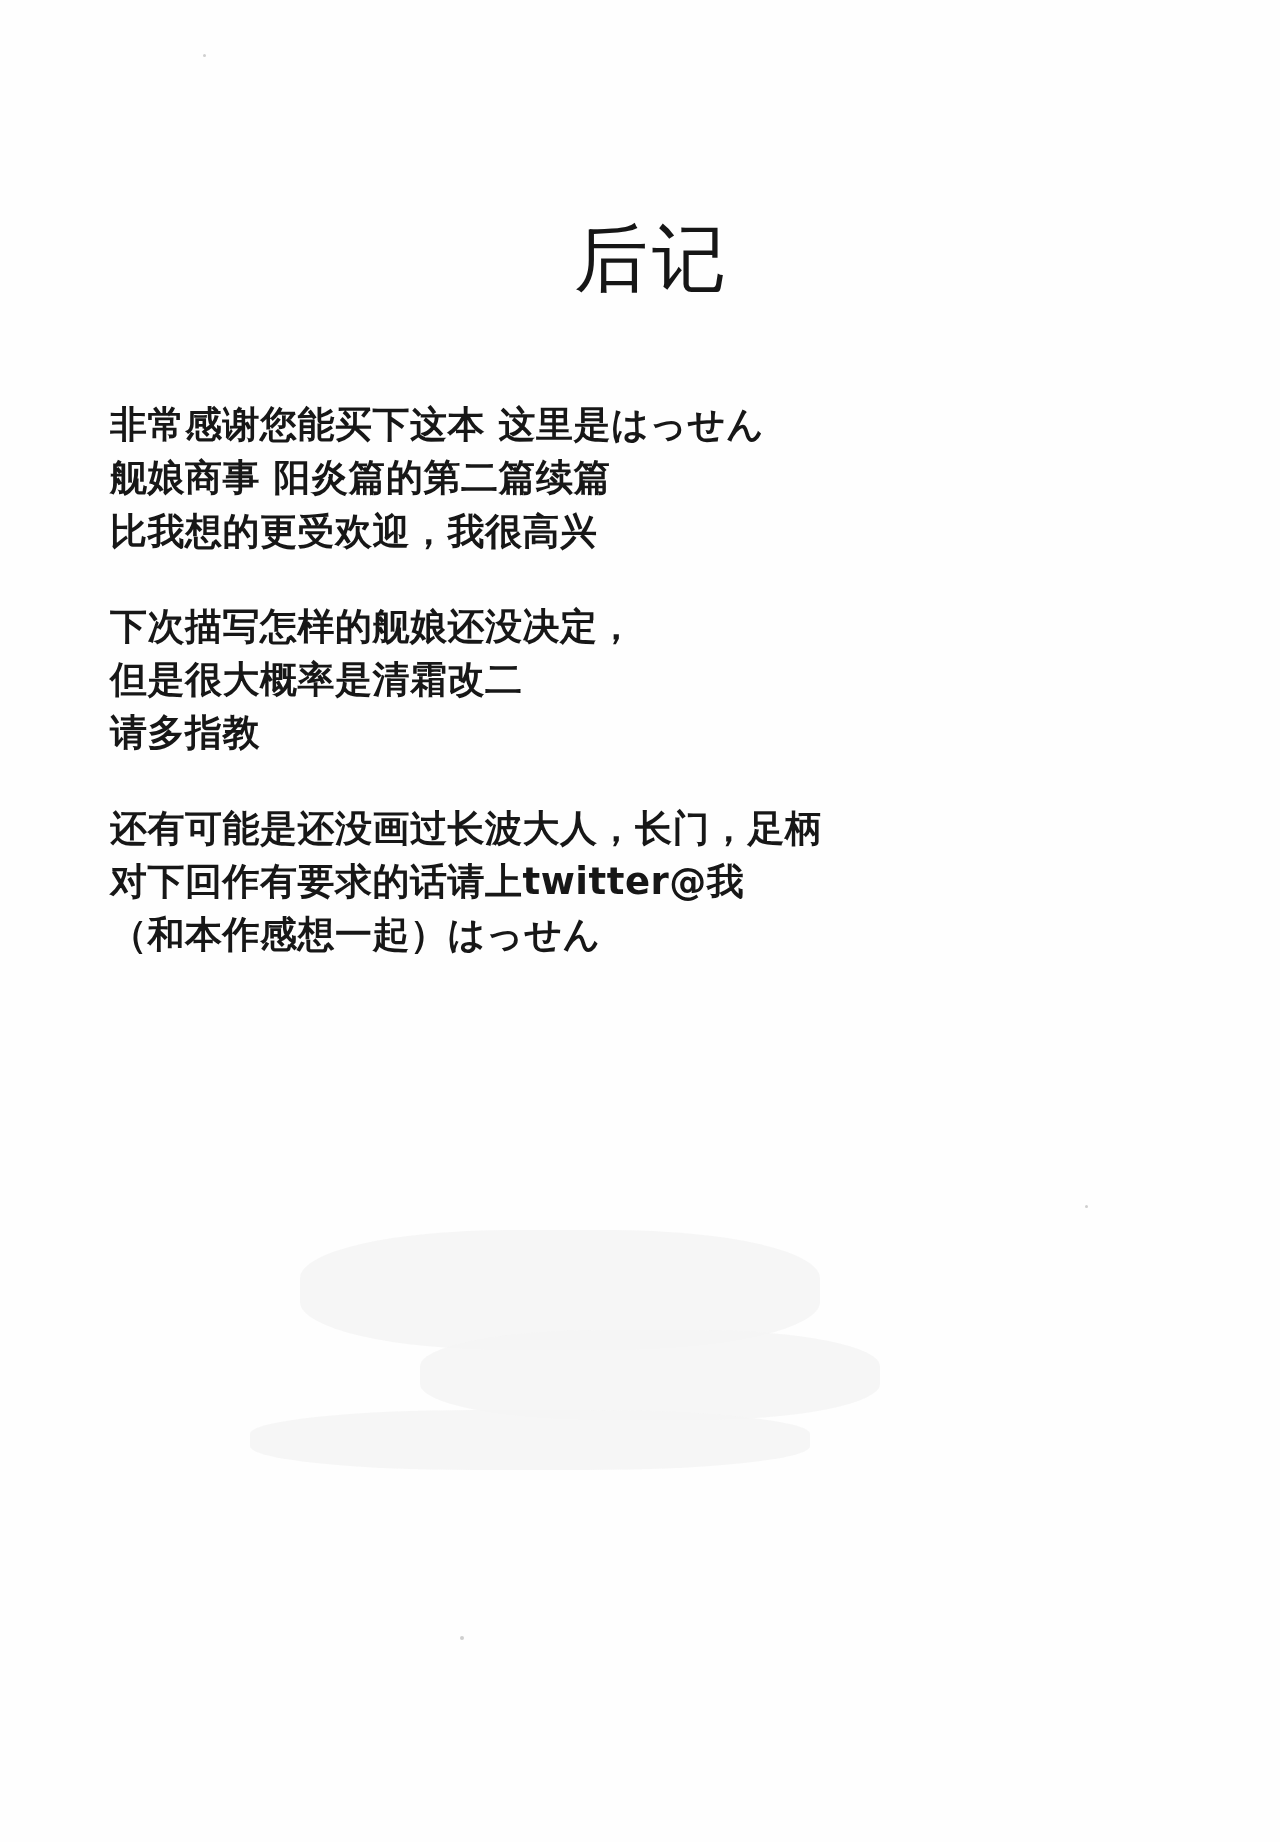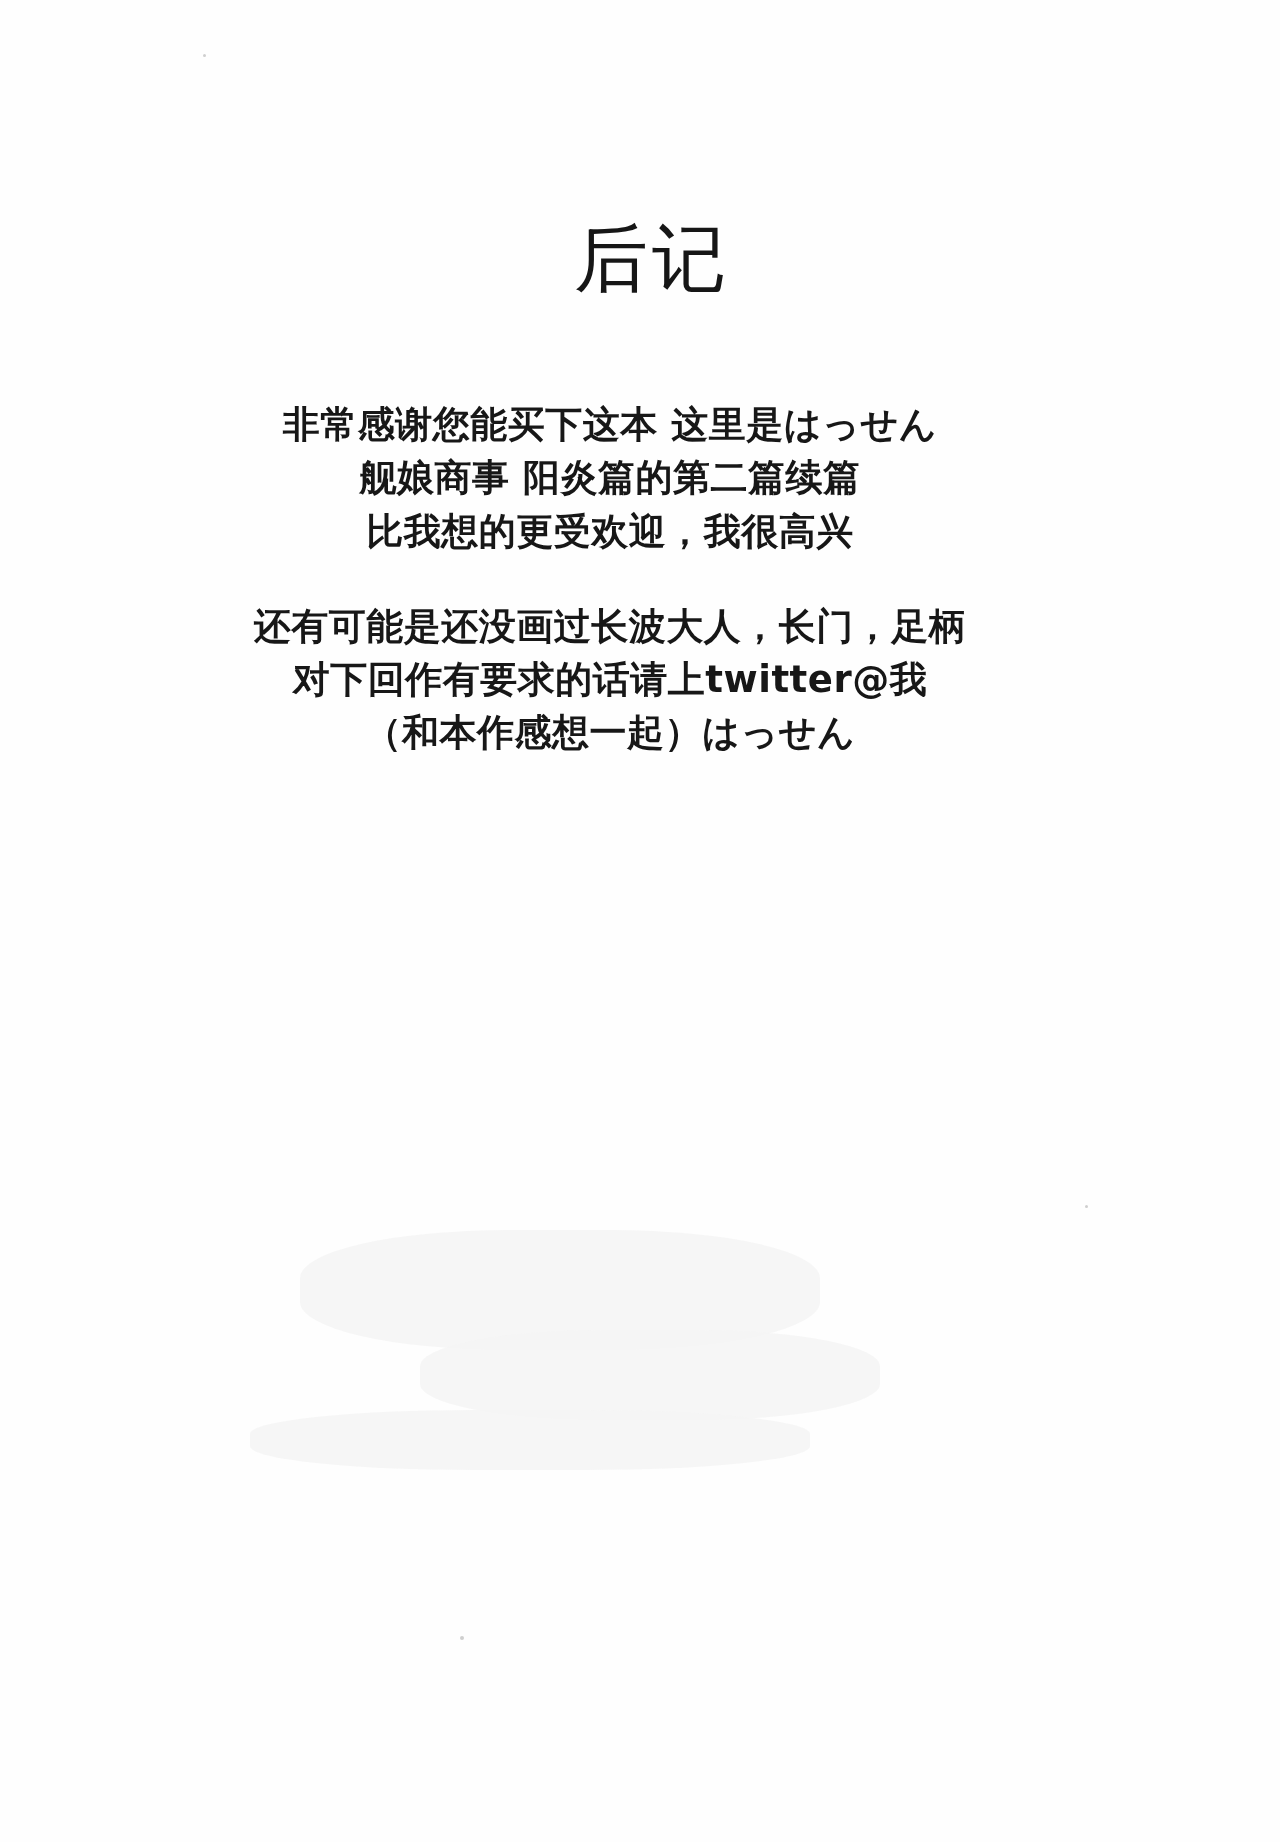--- a/index.html
+++ b/index.html
@@ -45,21 +45,20 @@
   }
 
   .para {
     font-size: 37px;
     font-weight: 700;
     line-height: 1.44;
     color: #171717;
     margin: 0 0 42px 0;
     white-space: pre-line;
     letter-spacing: 0.5px;
-    text-align: center;
   }
   .para:last-child {
     margin-bottom: 12px;
   }
 
   
   .scan-smudge {
     position: absolute;
     background: #f4f4f4;
     border-radius: 40%;
@@ -90,18 +89,21 @@
   <div class="speck p1"></div>
   <div class="speck p2"></div>
   <div class="speck p3"></div>
 
   <h1 class="afterword-title">后记</h1>
 
   <div class="body-block">
     <p class="para">非常感谢您能买下这本 这里是はっせん
 舰娘商事 阳炎篇的第二篇续篇
 比我想的更受欢迎，我很高兴</p>
+    <p class="para">下次描写怎样的舰娘还没决定，
+但是很大概率是清霜改二
+请多指教</p>
     <p class="para">还有可能是还没画过长波大人，长门，足柄
 对下回作有要求的话请上twitter@我
 （和本作感想一起）はっせん</p>
   </div>
 
 </div>
 
 </body></html>

